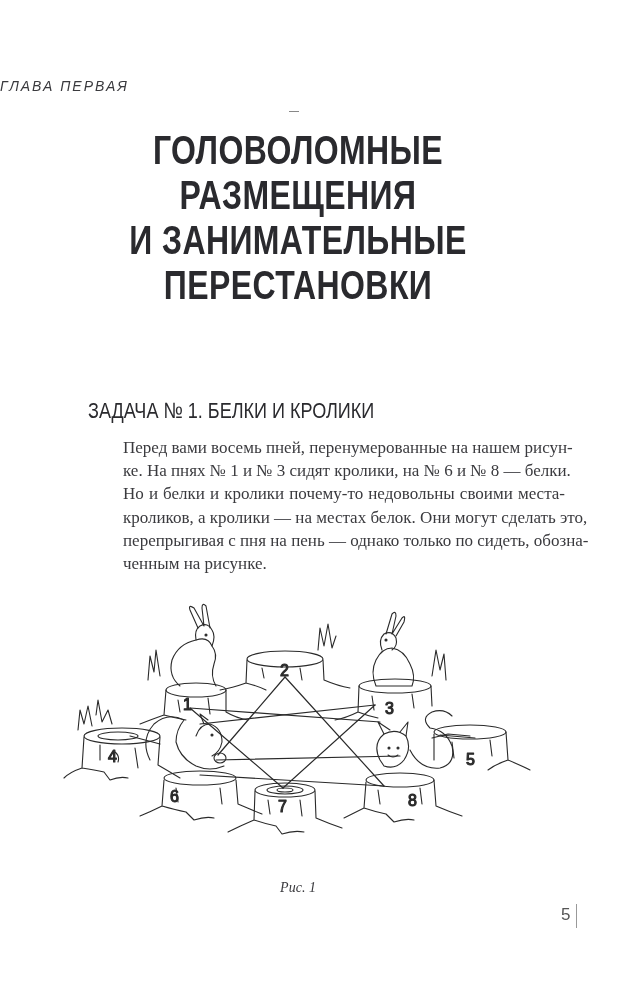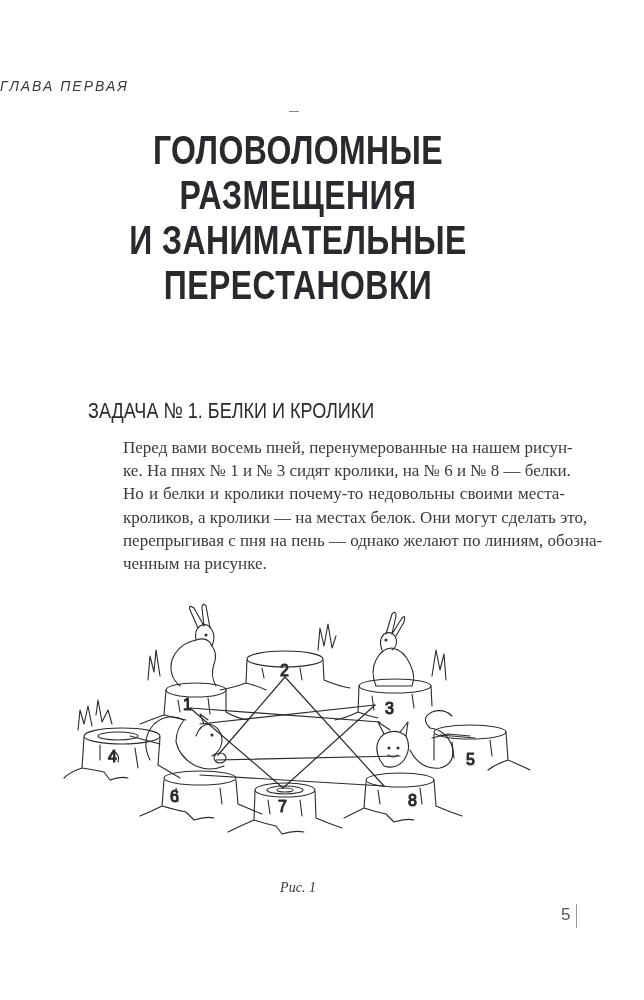--- a/index.html
+++ b/index.html
@@ -136,21 +136,21 @@
   <div>ПЕРЕСТАНОВКИ</div>
 </div>
 
 <div class="problem-heading">ЗАДАЧА № 1. БЕЛКИ И КРОЛИКИ</div>
 
 <div class="problem-text">
   <span class="line">Перед вами восемь пней, перенумерованные на нашем рисун-</span>
   <span class="line">ке. На пнях № 1 и № 3 сидят кролики, на № 6 и № 8 — белки.</span>
   <span class="line">Но и белки и кролики почему-то недовольны своими места-</span>
   <span class="line">кроликов, а кролики — на местах белок. Они могут сделать это,</span>
-  <span class="line">перепрыгивая с пня на пень — однако желают по линиям, обозна-</span>
+  <span class="line">перепрыгивая с пня на пень — однако только по сидеть, обозна-</span>
   <span class="line last">ченным на рисунке.</span>
 </div>
 
 <div class="figure">
   <svg width="500" height="250" viewBox="60 600 500 250" xmlns="http://www.w3.org/2000/svg" stroke="#2a2a2a" fill="none" stroke-width="1.1" stroke-linecap="round" stroke-linejoin="round">
 
     <g>
       <ellipse cx="122" cy="736" rx="38" ry="8"></ellipse>
       <ellipse cx="118" cy="736" rx="20" ry="4"></ellipse>
       <path d="M84 737 L82 768 Q70 772 64 778 M82 768 Q95 770 104 772 L110 780 Q120 776 128 778"></path>

